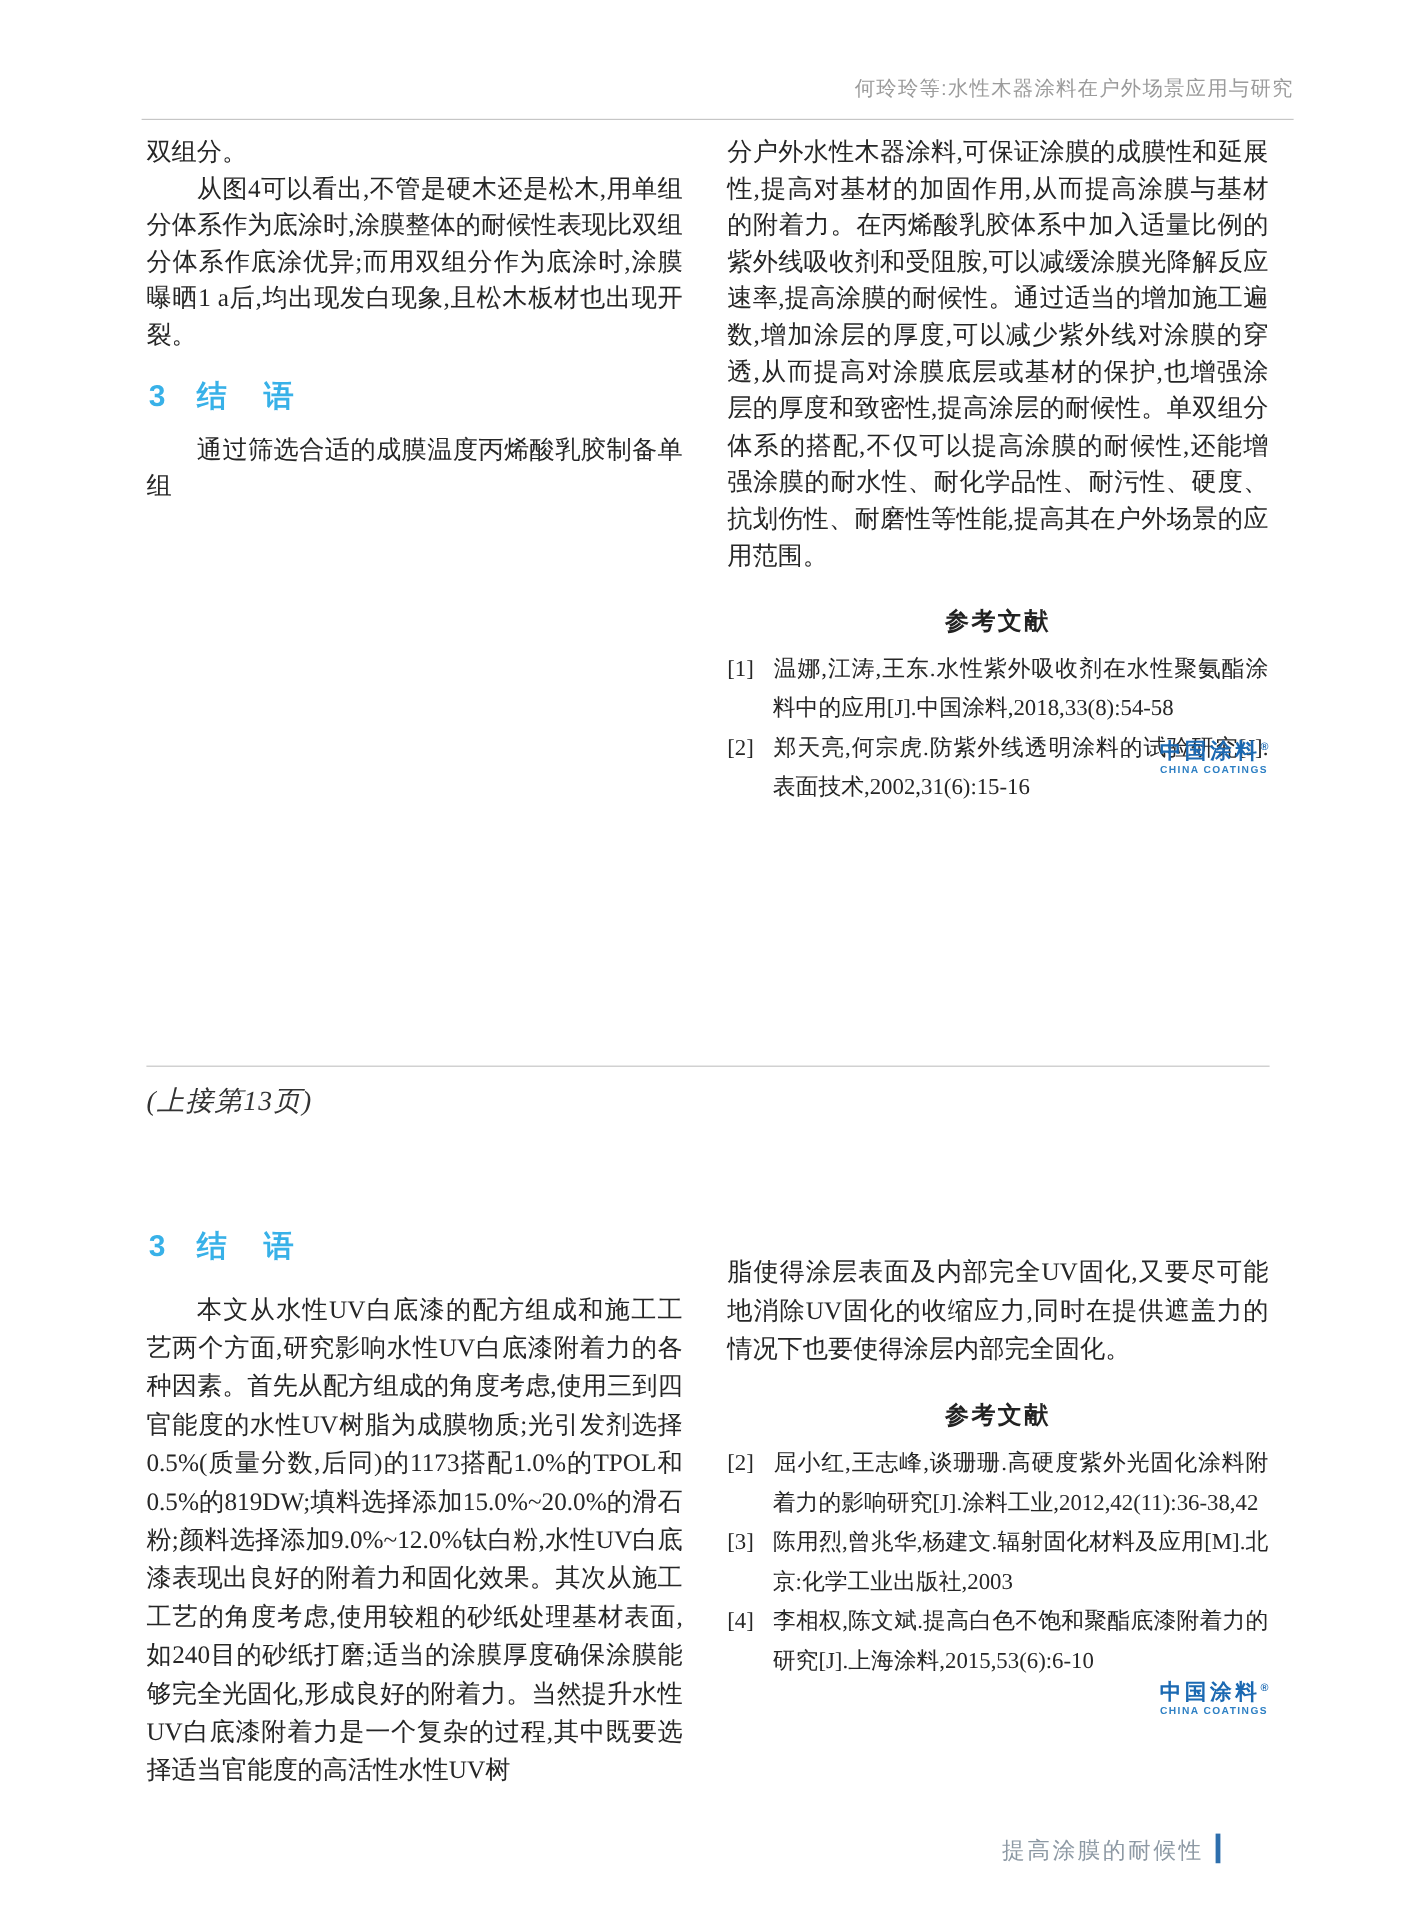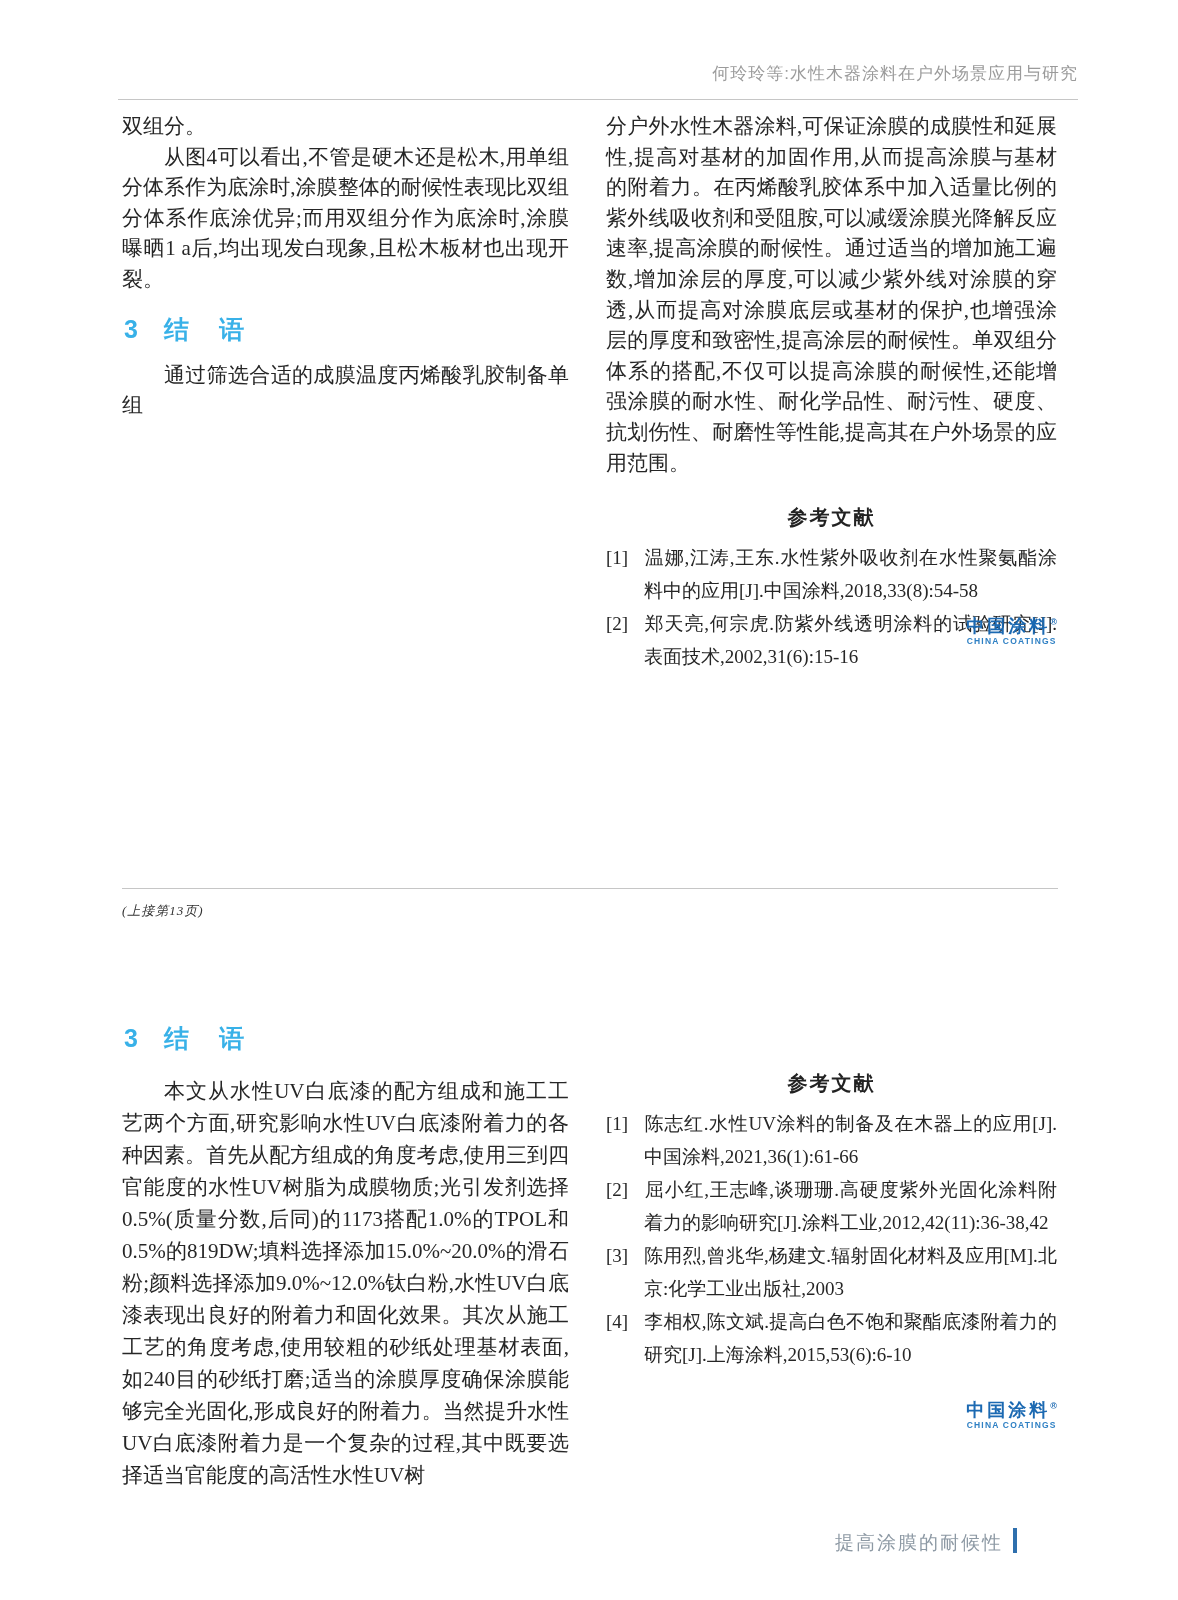--- a/index.html
+++ b/index.html
@@ -27,21 +27,21 @@
   }
   .a2 .body-p { line-height:32px; }
   .indent { text-indent:2em; }
 
   .sec-heading {
     display:flex; align-items:baseline; gap:26px;
     margin:18px 0 14px 2px; color:#38b1e8;
     font-family:"Liberation Sans", sans-serif; font-weight:600; font-size:25px;
   }
   .col-a2-left .sec-heading { margin-top:0; margin-bottom:20px; }
-  .sec-title { letter-spacing:12px;font-family:Liberation Serif, serif; }
+  .sec-title { letter-spacing:12px; }
 
   .refs-title {
     margin:26px 0 10px; text-align:center;
     font-family:"Liberation Sans", sans-serif; font-weight:700;
     font-size:20px; color:#222222; letter-spacing:2px;
   }
   .ref-item {
     font-size:19px; line-height:33px;
     padding-left:38px; text-indent:-38px;
     word-break:break-all; overflow-wrap:anywhere;
@@ -50,21 +50,21 @@
 
   .logo { position:absolute; text-align:center; font-family:"Liberation Sans", sans-serif; }
   .logo-1 { top:612px;  right:121px; }
   .logo-2 { top:1396px; right:121px; }
   .logo-cn { font-size:18px; font-weight:700; letter-spacing:3px; line-height:20px; color:#1b69b2; }
   .logo-mark { font-size:9px; vertical-align:super; letter-spacing:0; }
   .logo-en { font-size:8.5px; font-weight:700; letter-spacing:1.2px; color:#2f80c4; line-height:10px; }
 
   .continuation {
     position:absolute; top:902px; left:122px;
-    font-style:italic; font-size:13px; color:#333333; letter-spacing:1px;
+    font-style:italic; font-size:23px; color:#333333; letter-spacing:1px;
   }
 
   .footer { position:absolute; top:1512px; right:121px; display:flex; align-items:center; gap:10px; }
   .footer-titles { text-align:right; }
   .footer-cn { font-family:"Liberation Sans", sans-serif; font-size:19px; color:#8d99a4; letter-spacing:2px; line-height:22px; }
   .footer-en { font-size:12.5px; color:#a9b1b9; margin-top:2px; }
   .footer-bar { width:4px; height:46px; background:#2e6fad; }
   .footer-page { font-size:30px; color:#2e6fad; line-height:30px; padding-top:8px;margin-top:40px; }
 </style>
 </head>
@@ -108,24 +108,22 @@
 
   <div class="col col-a2-left a2">
     <h2 class="sec-heading">
       <span>3</span>
       <span class="sec-title">结 语</span>
     </h2>
     <p class="body-p indent">本文从水性UV白底漆的配方组成和施工工艺两个方面,研究影响水性UV白底漆附着力的各种因素。首先从配方组成的角度考虑,使用三到四官能度的水性UV树脂为成膜物质;光引发剂选择0.5%(质量分数,后同)的1173搭配1.0%的TPOL和0.5%的819DW;填料选择添加15.0%~20.0%的滑石粉;颜料选择添加9.0%~12.0%钛白粉,水性UV白底漆表现出良好的附着力和固化效果。其次从施工工艺的角度考虑,使用较粗的砂纸处理基材表面,如240目的砂纸打磨;适当的涂膜厚度确保涂膜能够完全光固化,形成良好的附着力。当然提升水性UV白底漆附着力是一个复杂的过程,其中既要选择适当官能度的高活性水性UV树</p>
   </div>
 
   <div class="col col-a2-right a2">
+    <p class="body-p">脂使得涂层表面及内部完全UV固化,又要尽可能地消除UV固化的收缩应力,同时在提供遮盖力的情况下也要使得涂层内部完全固化。</p>
     <h3 class="refs-title">参考文献</h3>
-    <div class="ref-item">
-      <span class="ref-marker">[1]</span><span>陈志红.水性UV涂料的制备及在木器上的应用[J].中国涂料,2021,36(1):61-66</span>
-    </div>
     <div class="ref-item">
       <span class="ref-marker">[2]</span><span>屈小红,王志峰,谈珊珊.高硬度紫外光固化涂料附着力的影响研究[J].涂料工业,2012,42(11):36-38,42</span>
     </div>
     <div class="ref-item">
       <span class="ref-marker">[3]</span><span>陈用烈,曾兆华,杨建文.辐射固化材料及应用[M].北京:化学工业出版社,2003</span>
     </div>
     <div class="ref-item">
       <span class="ref-marker">[4]</span><span>李相权,陈文斌.提高白色不饱和聚酯底漆附着力的研究[J].上海涂料,2015,53(6):6-10</span>
     </div>
   </div>

